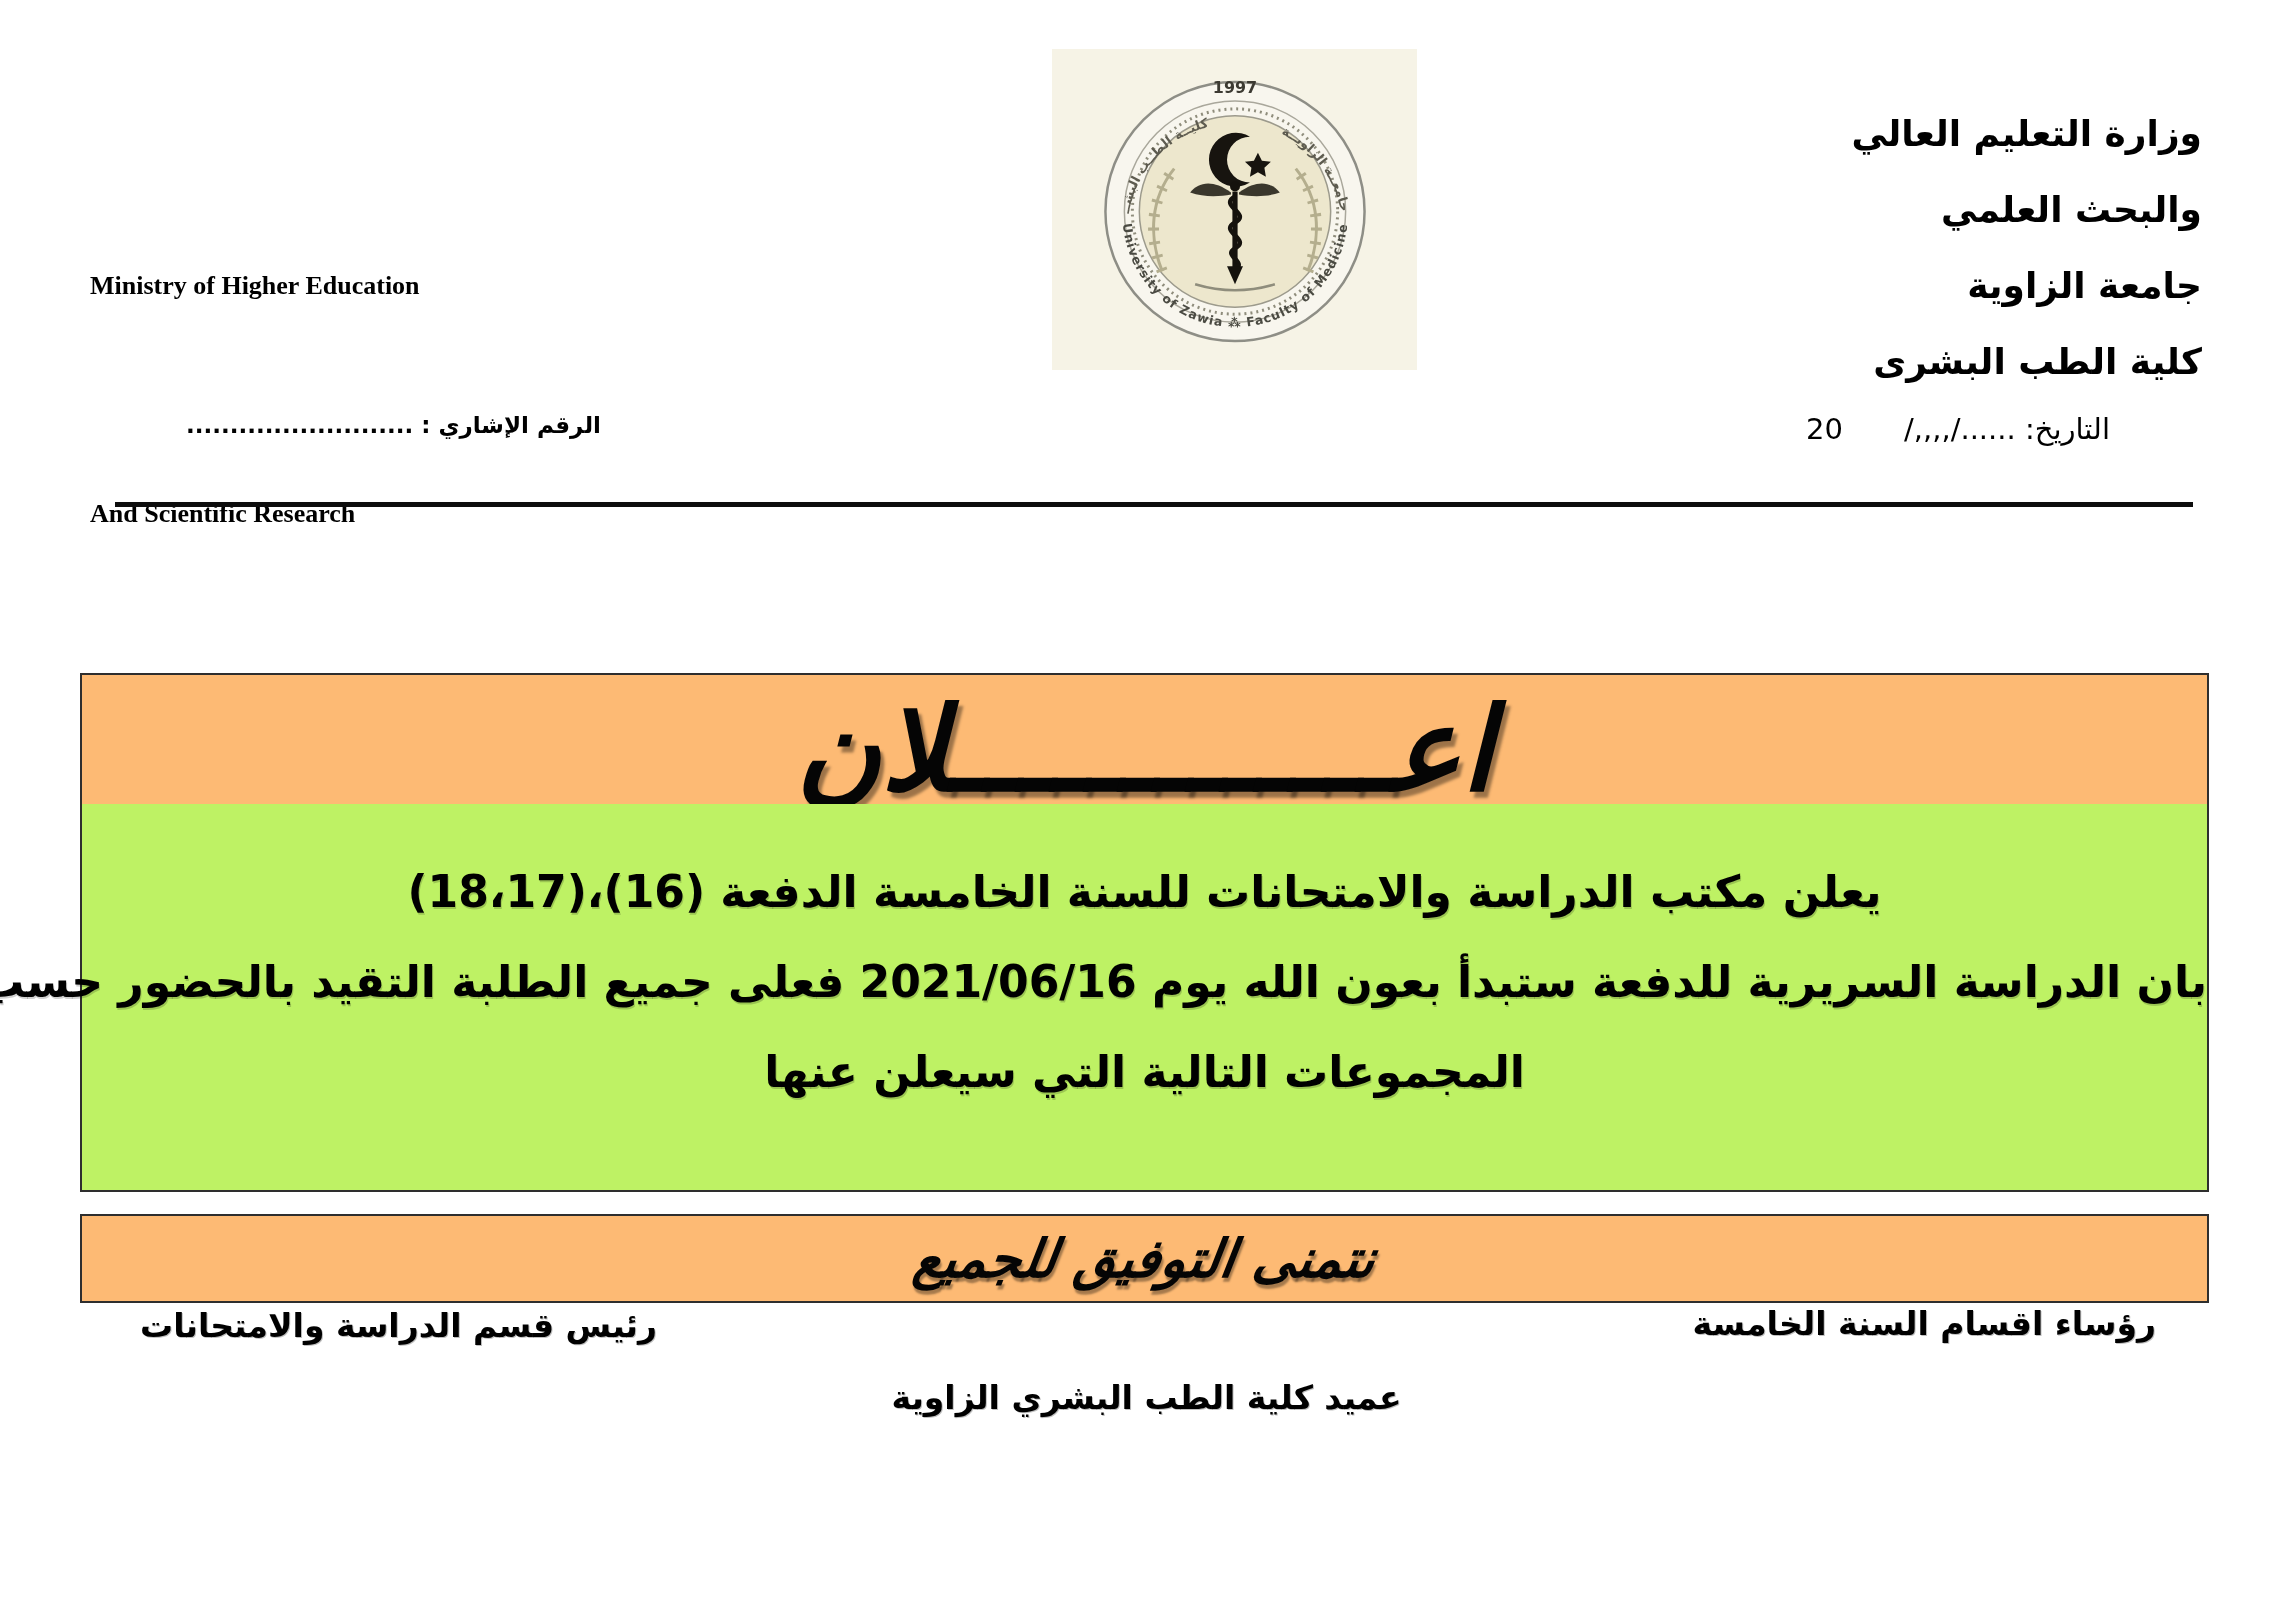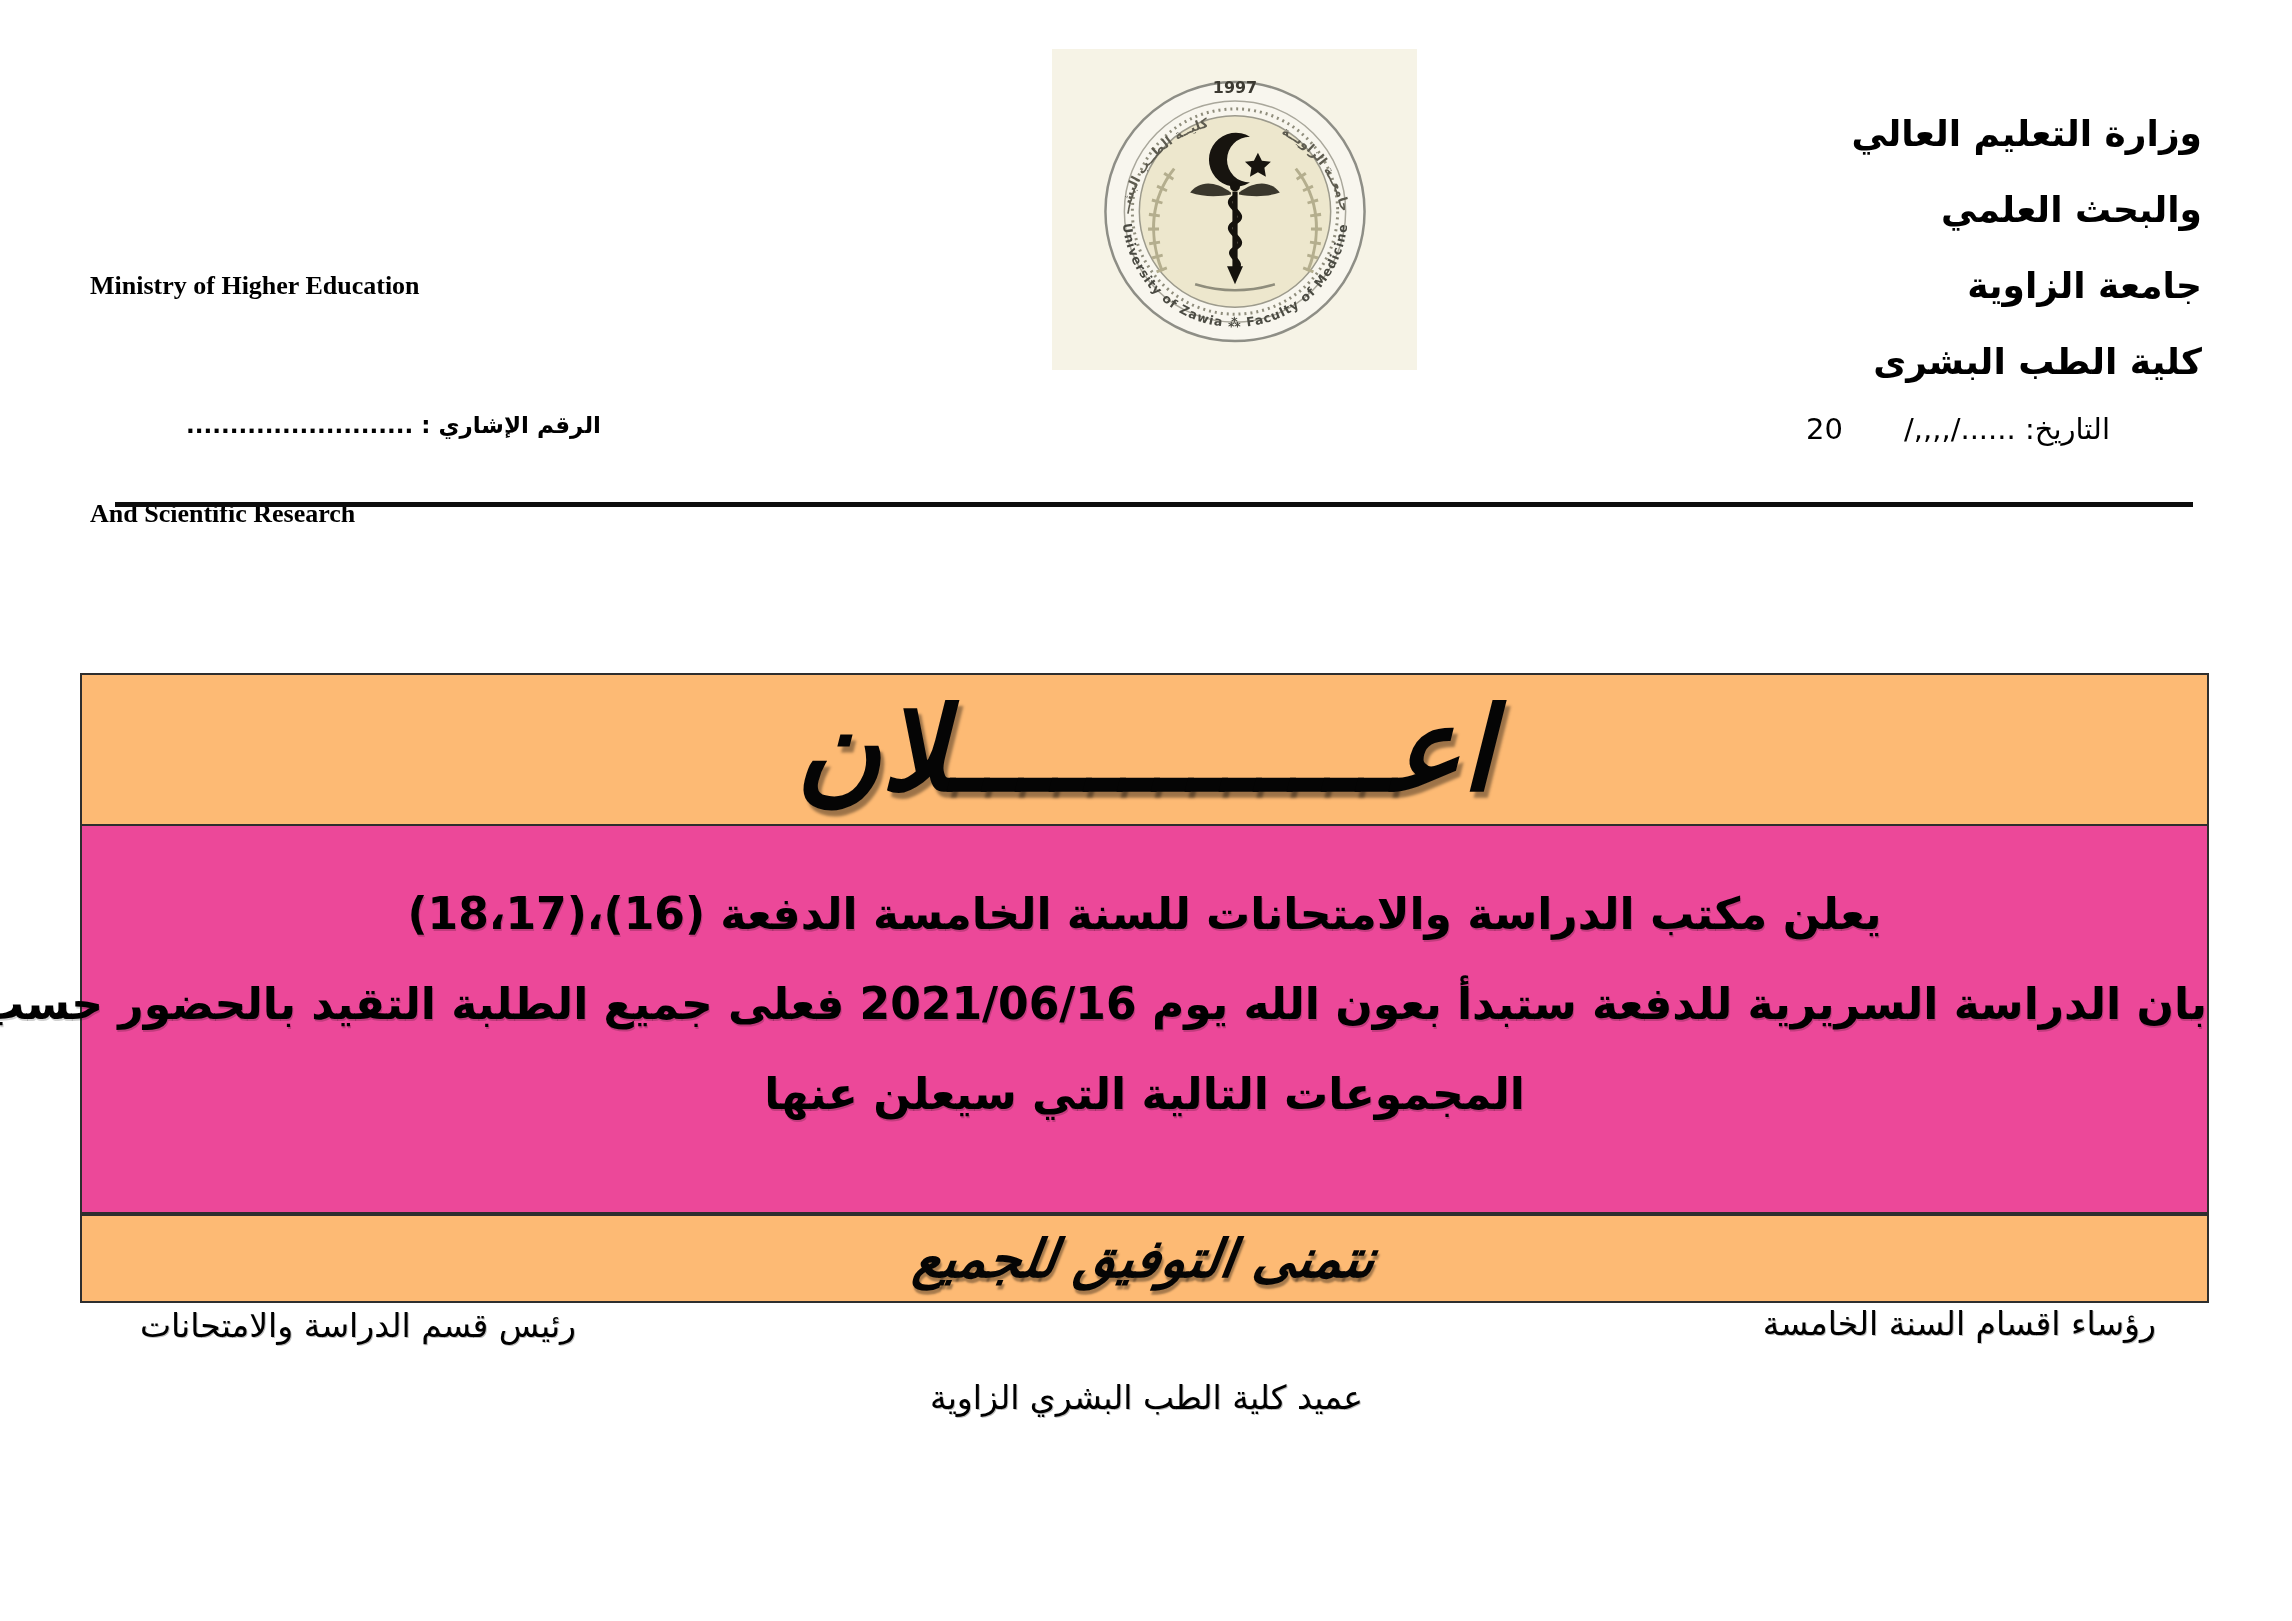--- a/index.html
+++ b/index.html
@@ -44,36 +44,36 @@
   .seal{position:absolute;left:1100px;top:67px;width:270px;height:294px;}
   
   .box{position:absolute;left:80px;width:2129px;box-sizing:border-box;border:2.9px solid #2e2e2e;}
   .banner{background:#fdba74;display:flex;align-items:center;justify-content:center;}
   .banner-title{top:673px;height:153px;}
   .title-text{
     direction:rtl;font-weight:bold;font-style:italic;font-size:116px;
     color:#050505;text-shadow:3.9px 5.9px 2.9px rgba(0,0,0,0.38);
     white-space:nowrap;line-height:1;
   }
-  .body-box{top:826px;height:388px;border-top:none;background:#ec4899;padding-top:43px;}
+  .body-box{top:804px;height:388px;border-top:none;background:#bef264;padding-top:43px;}
   .body-line{
     direction:rtl;text-align:center;
     font-weight:bold;font-size:44px;line-height:90px;
     color:#000;white-space:nowrap;
     text-shadow:1px 2px 0 rgba(0,0,0,0.18);
   }
   .banner-wishes{top:1214px;height:89px;}
   .wishes-text{
     direction:rtl;font-weight:bold;font-style:italic;font-size:53px;
     color:#050505;transform:skewX(-8deg);
     text-shadow:2px 3.9px 2px rgba(0,0,0,0.35);white-space:nowrap;line-height:1;
   }
   
   .sig{
-    position:absolute;direction:rtl;font-weight:normal;font-size:33px;color:#000;white-space:nowrap;
+    position:absolute;direction:rtl;font-weight:bold;font-size:33px;color:#000;white-space:nowrap;
     text-shadow:1px 1px 0 rgba(0,0,0,0.25);
   }
   .sig-right{right:137px;top:1304px;}
   .sig-left{left:140px;top:1306px;}
   .sig-center{left:0;width:100%;text-align:center;top:1378px;}
 </style>
 </head>
 <body>
 
 <div class="page">

